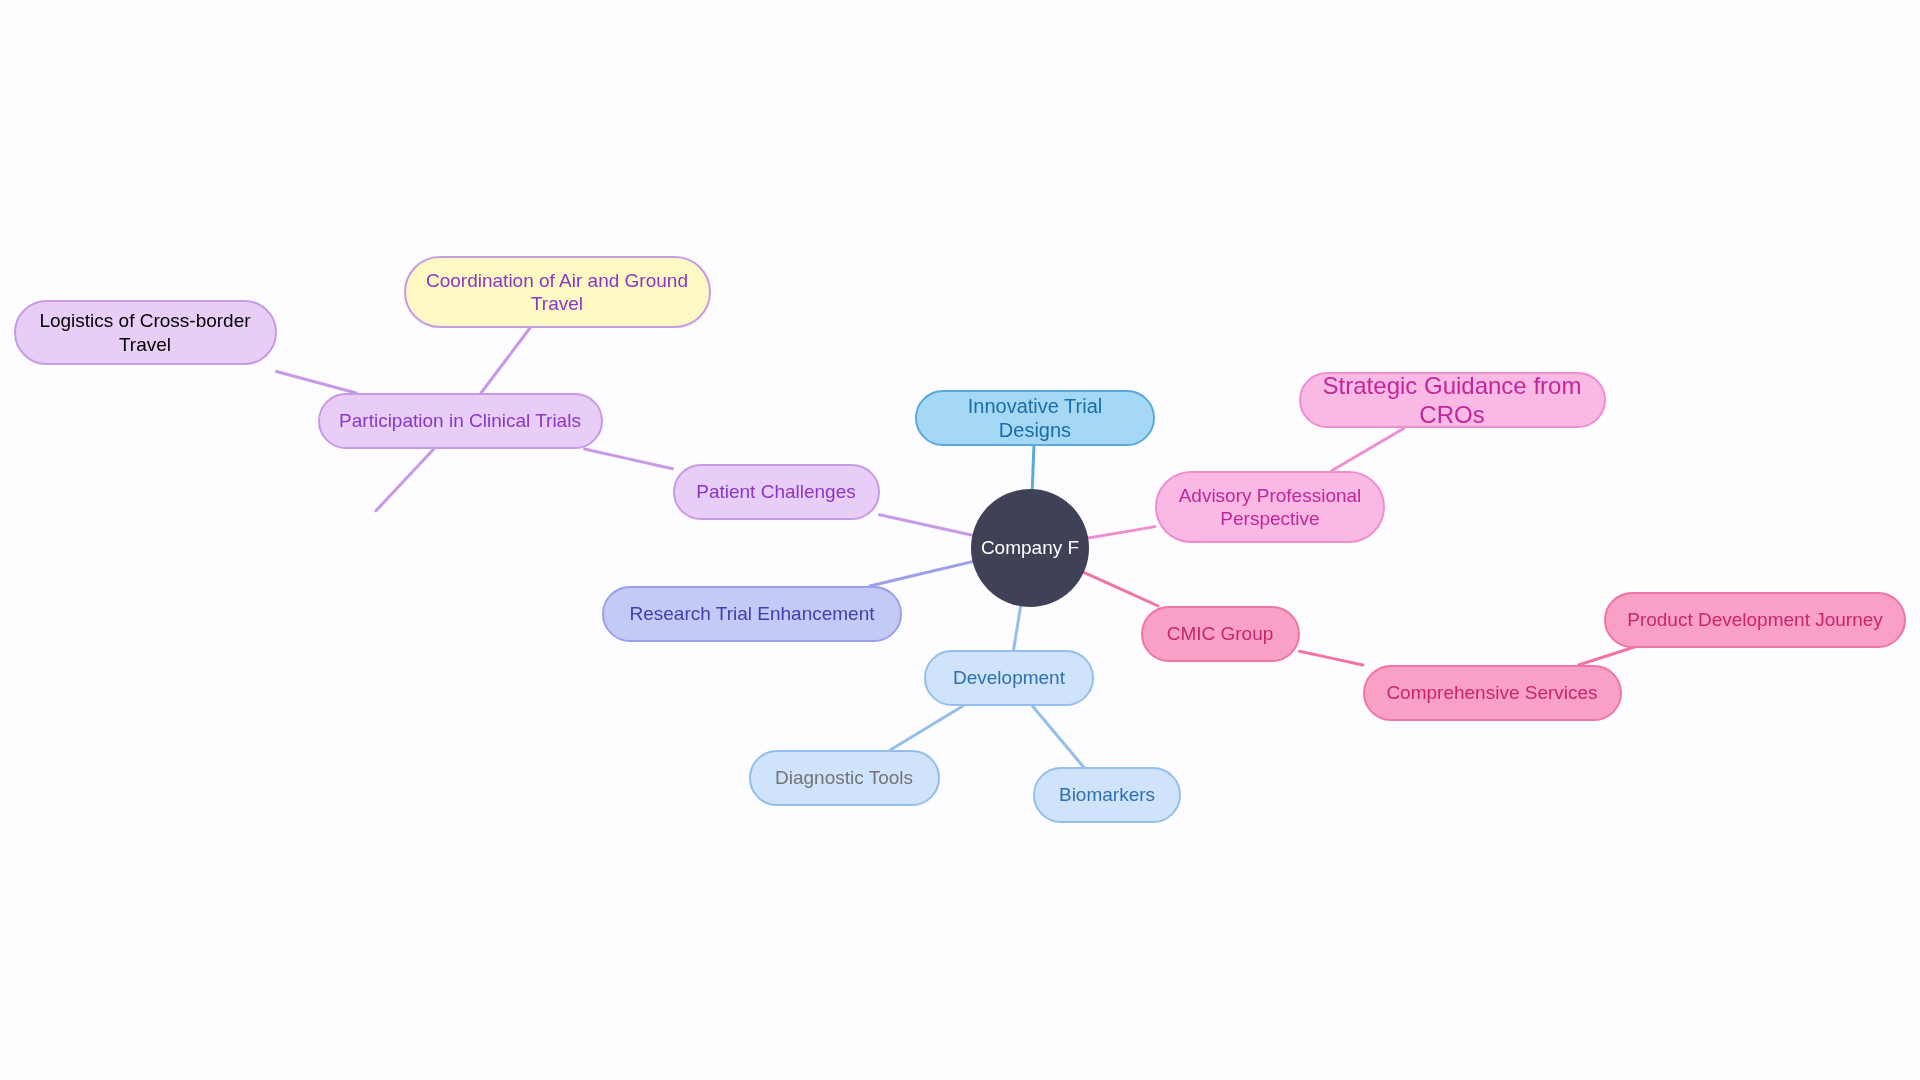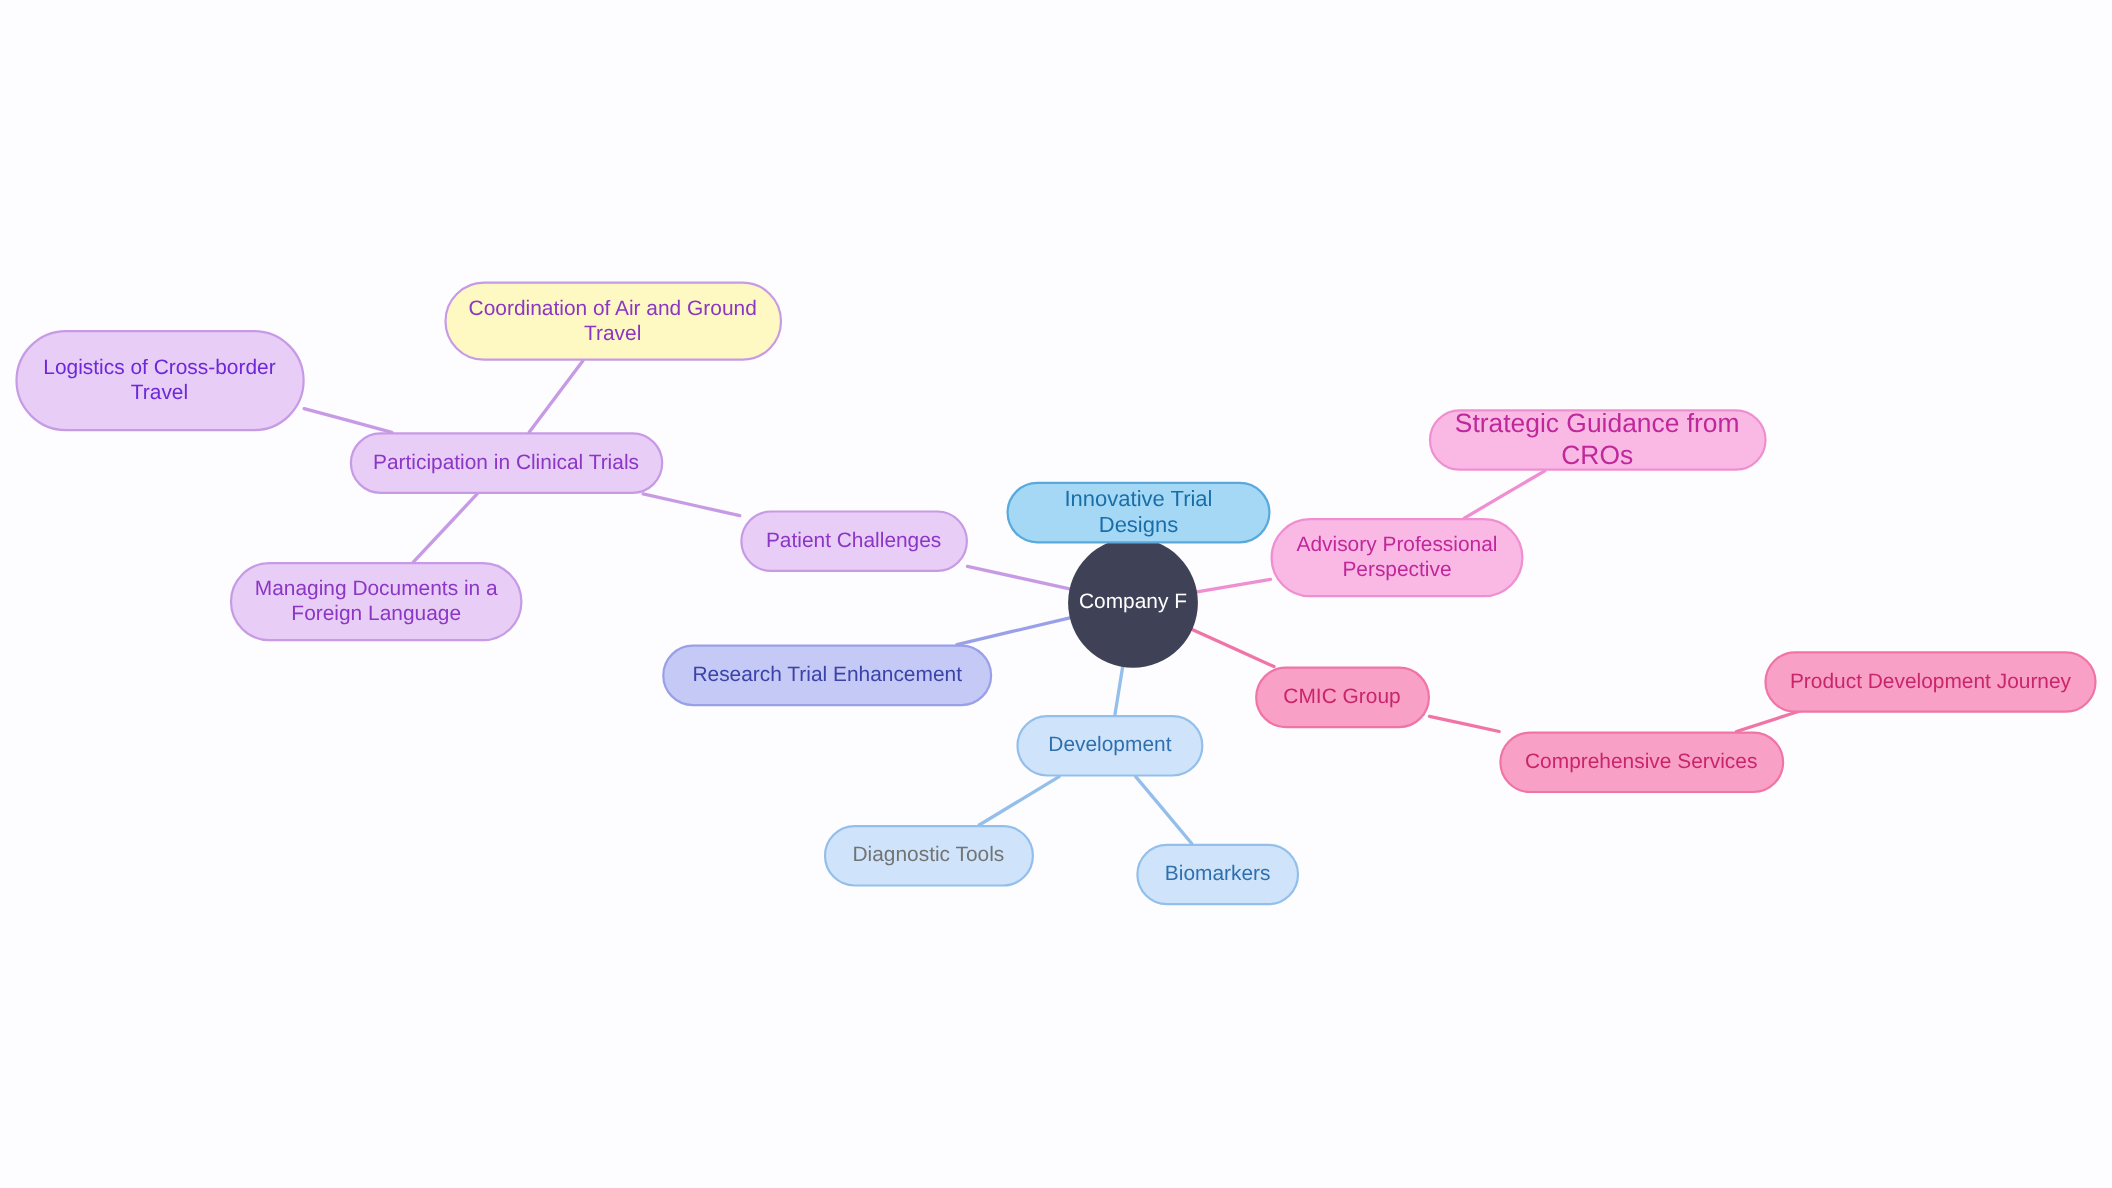--- a/index.html
+++ b/index.html
@@ -65,33 +65,31 @@
       <path d="M 1032.4529914529915 706 L 1058 736.5 L 1083.5470085470085 767" fill="none" stroke="#93bfea" stroke-width="3" stroke-linecap="round" stroke-linejoin="round"></path>
       <path d="M 972.5955831406393 561.628386736395 L 921.2674885400166 573.8141933681975 L 869.939393939394 586" fill="none" stroke="#9aa0e8" stroke-width="3" stroke-linecap="round" stroke-linejoin="round"></path>
       <path d="M 972.3836943191852 535.2971924483243 L 925.9418471595926 525.0580450430598 L 879.5 514.8188976377953" fill="none" stroke="#c79ae5" stroke-width="3" stroke-linecap="round" stroke-linejoin="round"></path>
       <path d="M 672.5 468.74525316455697 L 628.5598591549297 458.8726265822785 L 584.6197183098592 449" fill="none" stroke="#c79ae5" stroke-width="3" stroke-linecap="round" stroke-linejoin="round"></path>
       <path d="M 481.05426356589146 393 L 505.4922480620155 360.5 L 529.9302325581396 328" fill="none" stroke="#c79ae5" stroke-width="3" stroke-linecap="round" stroke-linejoin="round"></path>
       <path d="M 356.2352941176471 393 L 316.36764705882354 382.2420634920635 L 276.5 371.484126984127" fill="none" stroke="#c79ae5" stroke-width="3" stroke-linecap="round" stroke-linejoin="round"></path>
       <path d="M 433.77777777777777 449 L 404.74603174603175 480 L 375.7142857142857 511" fill="none" stroke="#c79ae5" stroke-width="3" stroke-linecap="round" stroke-linejoin="round"></path>
     </svg>
   <div id="node-layer">
       <div class="node node-root" style="left: 971px; top: 489px; width: 118px; height: 118px; background: rgb(63, 65, 87); border-color: rgb(63, 65, 87); color: rgb(255, 255, 255); font-size: 19px;">Company F</div>
-      <div class="node" style="left: 915px; top: 390px; width: 240px; height: 56px; background: rgb(165, 216, 245); border-color: rgb(90, 169, 221); color: rgb(26, 110, 168); font-size: 20px; margin-top: 48px;">Innovative Trial Designs</div>
+      <div class="node" style="left: 915px; top: 390px; width: 240px; height: 56px; background: rgb(165, 216, 245); border-color: rgb(90, 169, 221); color: rgb(26, 110, 168); font-size: 20px;">Innovative Trial Designs</div>
       <div class="node" style="left: 1155px; top: 471px; width: 230px; height: 72px; background: rgb(249, 185, 228); border-color: rgb(240, 142, 210); color: rgb(192, 39, 154); font-size: 19px;">Advisory Professional
 Perspective</div>
       <div class="node" style="left: 1298.5px; top: 372px; width: 307px; height: 56px; background: rgb(249, 185, 228); border-color: rgb(240, 142, 210); color: rgb(192, 39, 154); font-size: 24px;">Strategic Guidance from CROs</div>
       <div class="node" style="left: 1140.5px; top: 606px; width: 159px; height: 56px; background: rgb(249, 160, 198); border-color: rgb(240, 116, 166); color: rgb(201, 37, 107); font-size: 19px;">CMIC Group</div>
       <div class="node" style="left: 1362.5px; top: 665px; width: 259px; height: 56px; background: rgb(249, 160, 198); border-color: rgb(240, 116, 166); color: rgb(201, 37, 107); font-size: 19px;">Comprehensive Services</div>
       <div class="node" style="left: 1604px; top: 592px; width: 302px; height: 56px; background: rgb(249, 160, 198); border-color: rgb(240, 116, 166); color: rgb(201, 37, 107); font-size: 19px;">Product Development Journey</div>
       <div class="node" style="left: 924px; top: 650px; width: 170px; height: 56px; background: rgb(207, 228, 251); border-color: rgb(147, 191, 234); color: rgb(47, 111, 174); font-size: 19px;">Development</div>
       <div class="node" style="left: 748.5px; top: 750px; width: 191px; height: 56px; background: rgb(207, 228, 251); border-color: rgb(147, 191, 234); color: #737373; font-size: 19px;">Diagnostic Tools</div>
       <div class="node" style="left: 1033px; top: 767px; width: 148px; height: 56px; background: rgb(207, 228, 251); border-color: rgb(147, 191, 234); color: rgb(47, 111, 174); font-size: 19px;">Biomarkers</div>
       <div class="node" style="left: 602px; top: 586px; width: 300px; height: 56px; background: rgb(197, 201, 246); border-color: rgb(154, 160, 232); color: rgb(59, 67, 168); font-size: 19px;">Research Trial Enhancement</div>
       <div class="node" style="left: 317.5px; top: 393px; width: 285px; height: 56px; background: rgb(232, 205, 247); border-color: rgb(199, 154, 229); color: rgb(139, 54, 196); font-size: 19px;">Participation in Clinical Trials</div>
       <div class="node" style="left: 672.5px; top: 464px; width: 207px; height: 56px; background: rgb(232, 205, 247); border-color: rgb(199, 154, 229); color: rgb(139, 54, 196); font-size: 19px;">Patient Challenges</div>
       <div class="node" style="left: 403.5px; top: 256px; width: 307px; height: 72px; background: #fef9c3; border-color: rgb(199, 154, 229); color: rgb(139, 54, 196); font-size: 19px;">Coordination of Air and Ground
 Travel</div>
-      <div class="node" style="left: 13.5px; top: 300px; width: 263px; height: 92px; background: rgb(232, 205, 247); border-color: rgb(199, 154, 229); color: #6d28d9; font-size: 19px;">Logistics of Cross-border
+      <div class="node" style="left: 13.5px; top: 300px; width: 263px; height: 65px; background: rgb(232, 205, 247); border-color: rgb(199, 154, 229); color: #000000; font-size: 19px;">Logistics of Cross-border
 Travel</div>
-      <div class="node" style="left: 209px; top: 511px; width: 266px; height: 72px; background: rgb(232, 205, 247); border-color: rgb(199, 154, 229); color: rgb(139, 54, 196); font-size: 19px;">Managing Documents in a
-Foreign Language</div>
     </div>
 </div>
 
 </body></html>

